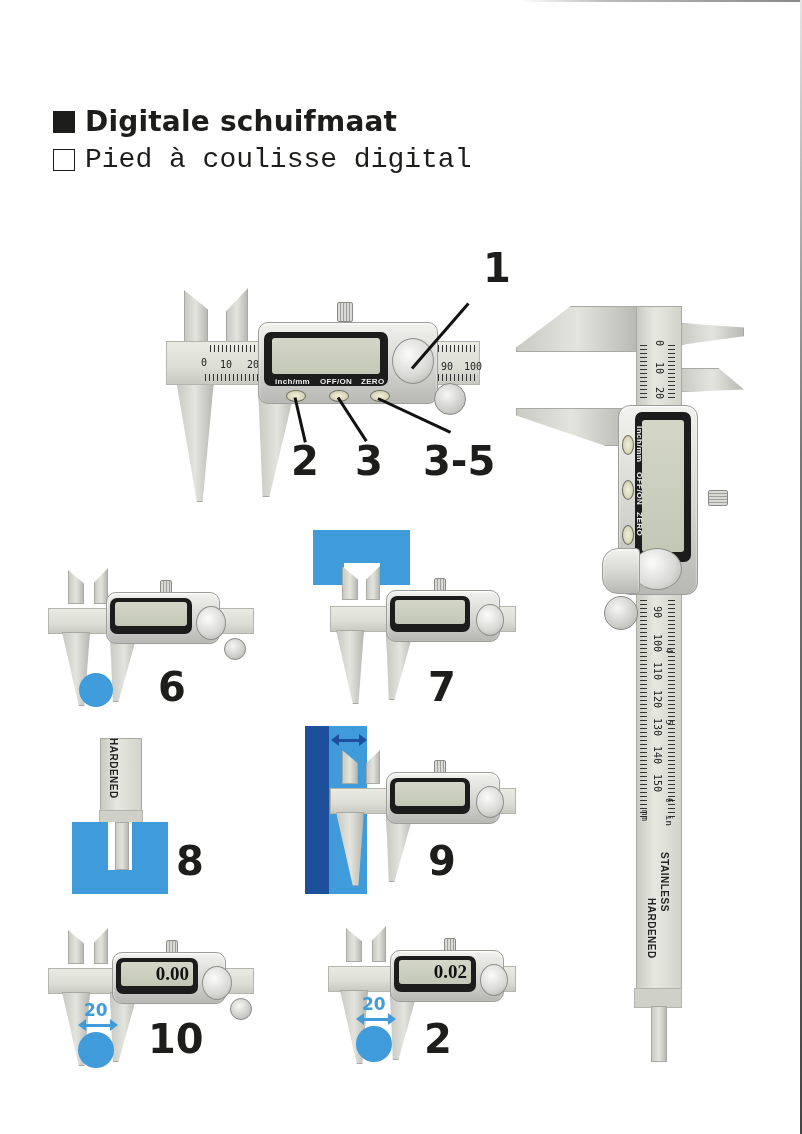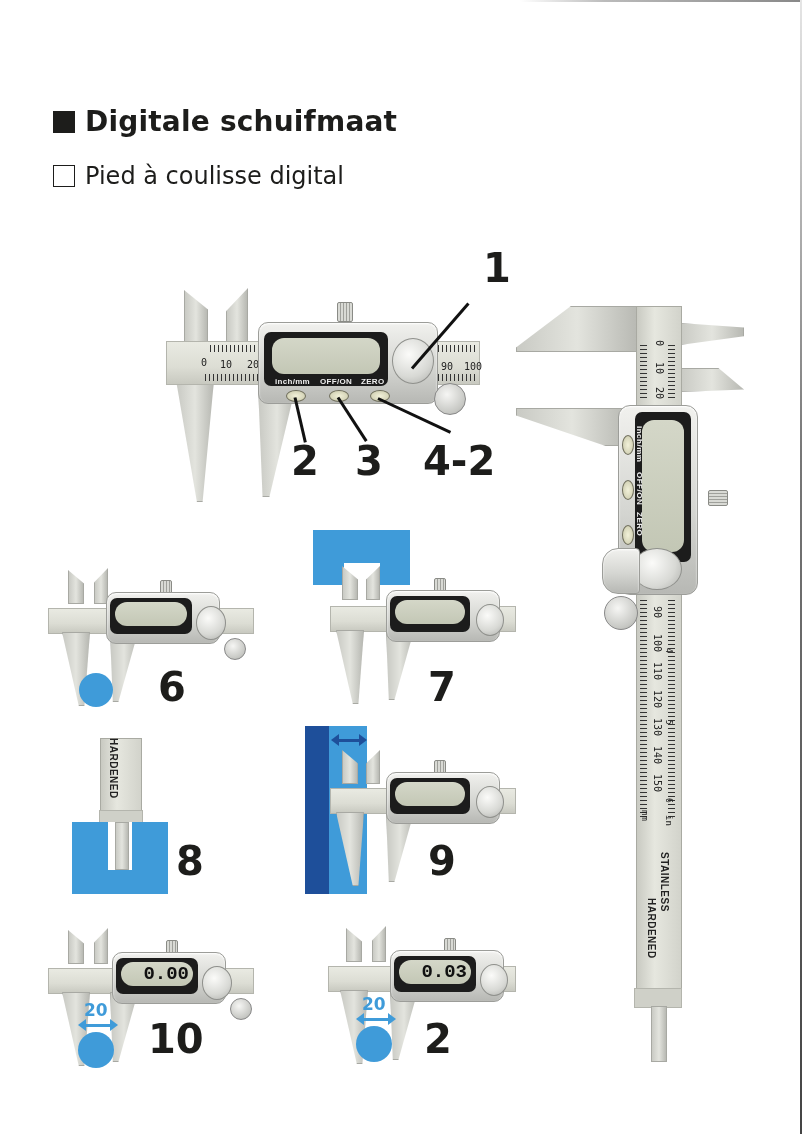--- a/index.html
+++ b/index.html
@@ -2,32 +2,32 @@
 <html><head>
 <meta charset="utf-8">
 <style>
   html,body{margin:0;padding:0;background:#fff;}
   body{width:802px;height:1134px;position:relative;overflow:hidden;font-family:"DejaVu Sans","Liberation Sans",sans-serif;color:#1d1d1b;}
   .edge-right{position:absolute;right:0;top:0;width:2px;height:1134px;background:linear-gradient(#e5e5e5,#777 40%,#444);}
   .edge-top{position:absolute;left:520px;top:0;width:282px;height:2px;background:linear-gradient(90deg,#fff,#bbb 30%,#888);}
 
   .title{position:absolute;left:53px;display:flex;align-items:center;gap:10px;white-space:nowrap;}
   .title1{top:105px;font-weight:bold;font-size:28px;letter-spacing:0.2px;}
-  .title2{top:162px;font-size:24px;}
+  .title2{top:144px;font-size:28px;font-family:Liberation Mono, monospace;}
   .sq{width:22px;height:22px;box-sizing:border-box;display:inline-block;}
   .sq.filled{background:#1d1d1b;}
   .sq.empty{border:1.6px solid #1d1d1b;background:#fff;}
 
   
   .cal{position:absolute;}
   .beam{position:absolute;background:linear-gradient(#e9eae2,#dcddd4 60%,#c8c9c0);border:1px solid #b4b5ad;}
   .jaw{position:absolute;background:linear-gradient(90deg,#c9cac4,#e3e4de 50%,#b8b9b3);border:1px solid #a8a9a3;}
   .body{position:absolute;background:linear-gradient(#f1f1ee,#d5d6d2 55%,#b7b8b4);border:1px solid #9c9d99;border-radius:10px;box-shadow:inset 0 1px 2px #fff;}
   .lcd-frame{position:absolute;background:#1c1c1c;border-radius:7px;}
-  .lcd{position:absolute;background:linear-gradient(#d4d7c8,#c3c7b5);border-radius:12px;display:flex;align-items:center;justify-content:flex-end;font-family:Liberation Mono, monospace;font-weight:bold;color:#111;}
+  .lcd{position:absolute;background:linear-gradient(#d4d7c8,#c3c7b5);border-radius:3px;display:flex;align-items:center;justify-content:flex-end;font-family:Liberation Serif, serif;font-weight:bold;color:#111;}
   .btnlbl{position:absolute;color:#eee;font-size:8px;font-weight:bold;letter-spacing:0.3px;white-space:nowrap;font-family:"Liberation Sans",sans-serif;}
   .btn{position:absolute;background:radial-gradient(#f2f1d9,#c7c6a8);border:1px solid #6f6e5c;border-radius:50%;}
   .dial{position:absolute;border-radius:50%;background:radial-gradient(circle at 40% 35%,#fbfbf9,#d8d9d5 60%,#aeafab);border:1px solid #8f908c;}
   .thumb{position:absolute;border-radius:50%;background:radial-gradient(circle at 40% 35%,#f6f6f4,#c6c7c3 70%,#9a9b97);border:1px solid #888;}
   .screw{position:absolute;background:repeating-linear-gradient(90deg,#d9dad5 0 2px,#9fa09b 2px 3px);border:1px solid #8a8b86;border-radius:2px;}
   .tick-row{position:absolute;height:7px;background:repeating-linear-gradient(90deg,#333 0 1px,transparent 1px 4px);}
   .scale-num{position:absolute;font-size:10px;color:#222;font-family:"DejaVu Sans Mono",monospace;}
   .callout{position:absolute;font-weight:bold;font-family:"DejaVu Sans",sans-serif;color:#1d1d1b;}
   .leader{position:absolute;height:3px;background:#111;transform-origin:0 50%;}
   .step{position:absolute;font-weight:bold;font-size:40px;font-family:"DejaVu Sans",sans-serif;color:#1d1d1b;}
@@ -97,21 +97,21 @@
   <div class="thumb" style="left:434px;top:383px;width:30px;height:30px;"></div>
 
   <div class="leader" style="left:412px;top:367px;width:86px;transform:rotate(-49deg);"></div>
   <div class="leader" style="left:295px;top:396px;width:46px;transform:rotate(77deg);"></div>
   <div class="leader" style="left:338px;top:396px;width:52px;transform:rotate(57deg);"></div>
   <div class="leader" style="left:378px;top:397px;width:80px;transform:rotate(25deg);"></div>
 </div>
 <span class="callout" style="left:483px;top:245px;font-size:40px;">1</span>
 <span class="callout" style="left:291px;top:438px;font-size:40px;">2</span>
 <span class="callout" style="left:355px;top:438px;font-size:40px;">3</span>
-<span class="callout" style="left:423px;top:438px;font-size:40px;">4-2</span>
+<span class="callout" style="left:423px;top:438px;font-size:40px;">3-5</span>
 
 <div class="cal" style="left:0;top:0;">
 
   <div class="jaw" style="left:516px;top:306px;width:120px;height:44px;clip-path:polygon(0 90%,45% 0,100% 0,100% 100%,0 100%);"></div>
   <div class="jaw" style="left:680px;top:323px;width:62px;height:20px;clip-path:polygon(0 0,100% 20%,100% 60%,0 100%);"></div>
   <div class="jaw" style="left:680px;top:368px;width:62px;height:22px;clip-path:polygon(0 0,60% 0,100% 90%,0 100%);"></div>
   <div class="jaw" style="left:516px;top:408px;width:110px;height:36px;clip-path:polygon(0 0,100% 0,100% 100%,80% 100%,0 20%);"></div>
 
   <div class="vbeam" style="left:636px;top:306px;width:44px;height:700px;"></div>
   <div class="vticks" style="left:640px;top:345px;height:55px;"></div>
@@ -233,19 +233,19 @@
 
 <div class="cal" style="left:328px;top:926px;">
   <div class="jaw" style="left:18px;top:2px;width:14px;height:32px;clip-path:polygon(0 0,100% 40%,100% 100%,0 100%);"></div>
   <div class="jaw" style="left:44px;top:0;width:12px;height:34px;clip-path:polygon(100% 0,100% 100%,0 100%,0 40%);"></div>
   <div class="beam" style="left:0;top:40px;width:186px;height:24px;"></div>
   <div class="jaw" style="left:12px;top:64px;width:26px;height:72px;clip-path:polygon(0 0,100% 0,80% 100%,60% 100%);"></div>
   <div class="jaw" style="left:62px;top:64px;width:26px;height:68px;clip-path:polygon(0 0,100% 0,30% 100%,10% 100%);"></div>
   <div class="screw" style="left:116px;top:12px;width:10px;height:12px;"></div>
   <div class="body" style="left:62px;top:24px;width:112px;height:50px;"></div>
   <div class="lcd-frame" style="left:66px;top:30px;width:82px;height:36px;"></div>
-  <div class="lcd" style="left:71px;top:34px;width:72px;height:24px;font-size:19px;padding-right:4px;box-sizing:border-box;">0.03</div>
+  <div class="lcd" style="left:71px;top:34px;width:72px;height:24px;font-size:19px;padding-right:4px;box-sizing:border-box;">0.02</div>
   <div class="dial" style="left:152px;top:38px;width:26px;height:30px;"></div>
   <span class="dimlbl" style="left:34px;top:68px;">20</span>
   <div class="darrow" style="left:34px;top:92px;width:28px;"></div>
   <div class="circle" style="left:28px;top:100px;width:36px;height:36px;"></div>
 </div>
 <span class="step" style="left:424px;top:1016px;">2</span>
 
 </body></html>

